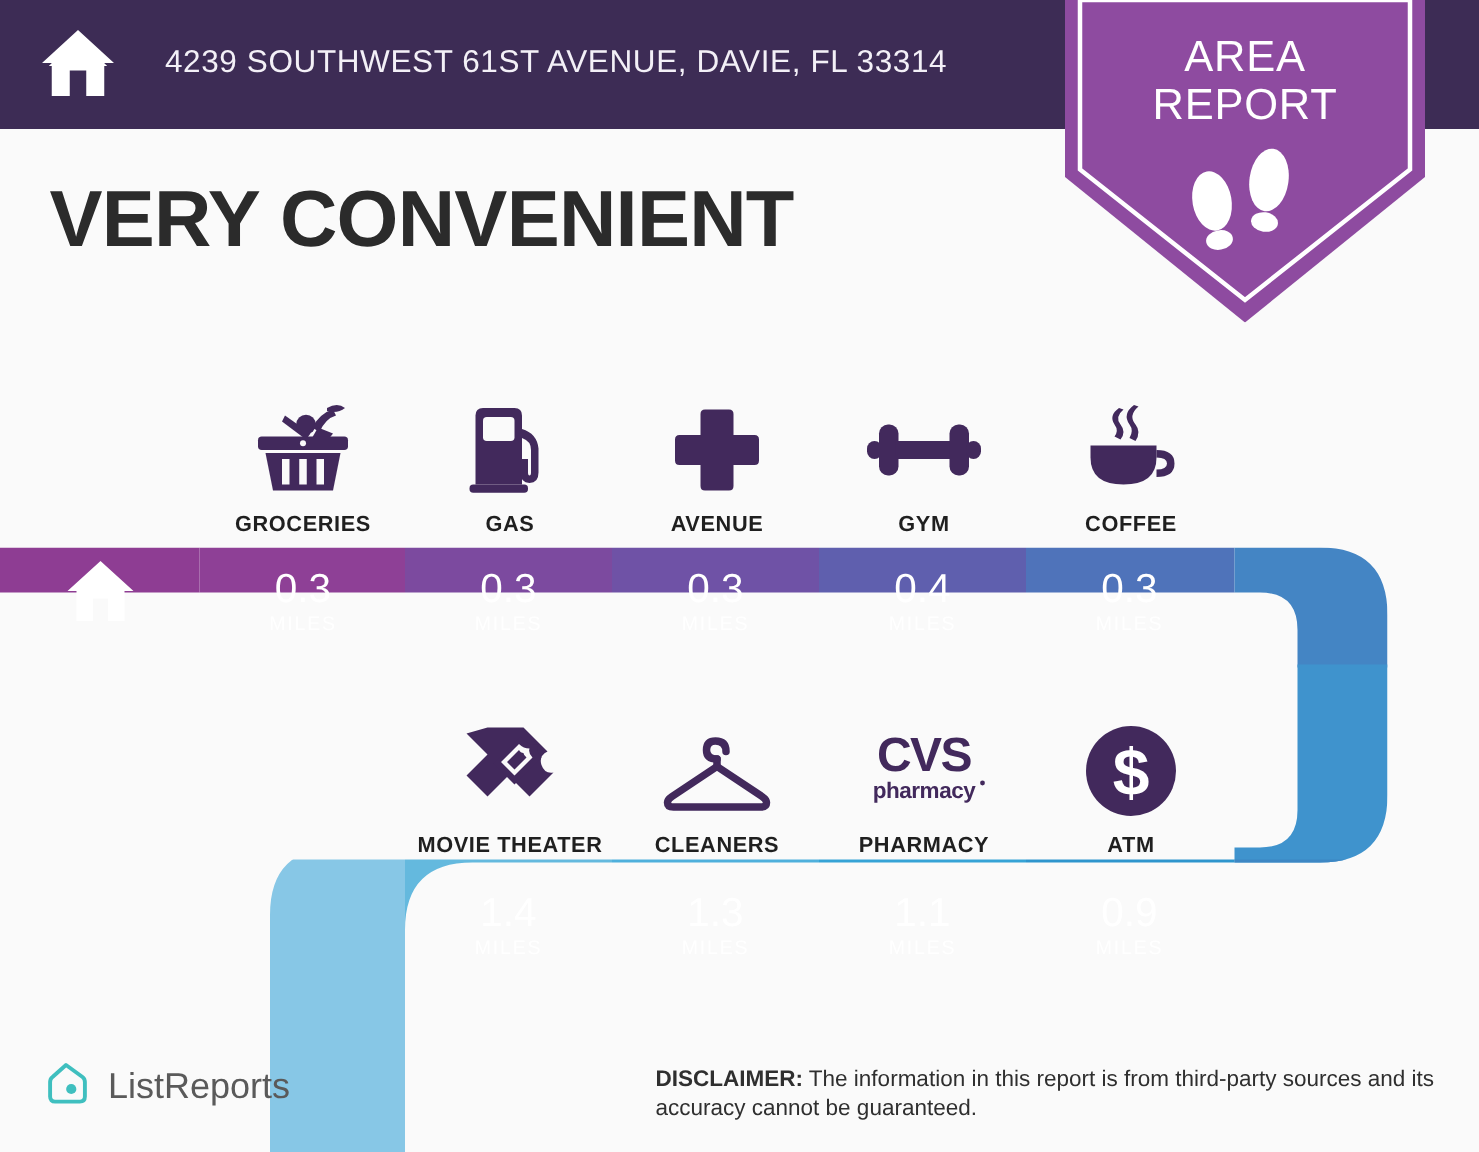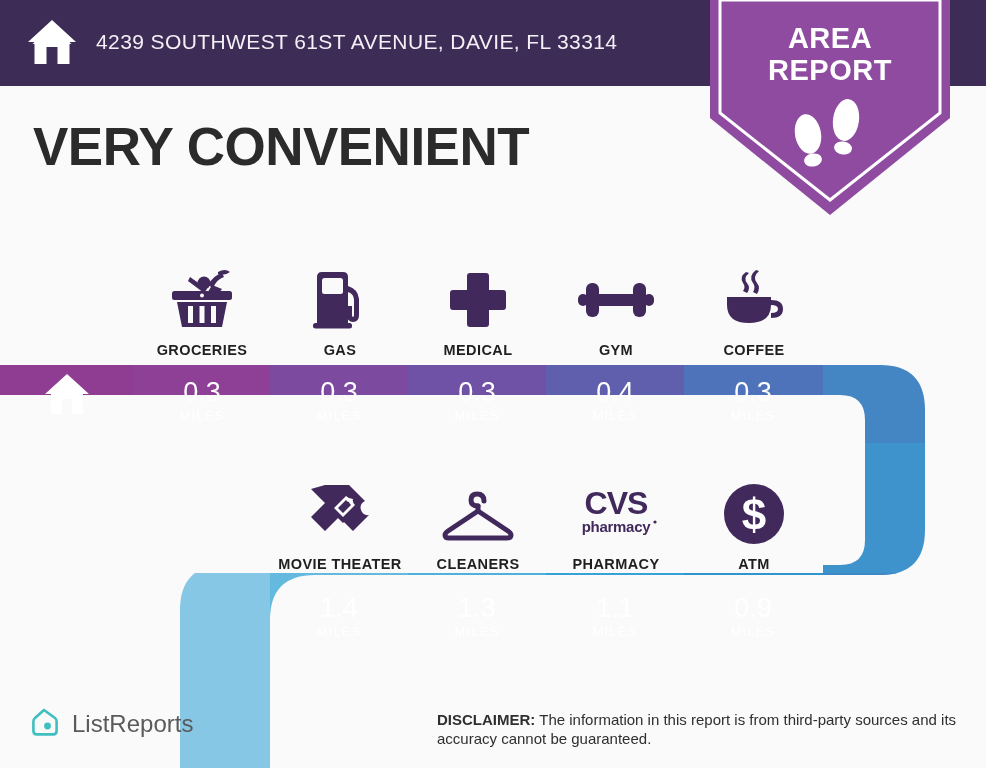--- a/index.html
+++ b/index.html
@@ -16,42 +16,42 @@
   }
 
   
   .header-bar {
     position: absolute; left: 0; top: 0;
     width: 986px; height: 86px;
     background: #3d2c55;
   }
   .header-inner {
     position: absolute; left: 26px; top: 16px;
-    display: flex; align-items: center; gap: 18px;
+    display: flex; align-items: center; gap: 32px;
   }
   .home-icon-hdr { width: 52px; height: 52px; display:block; }
   .header-address {
     color: #f3f0f7;
     font-size: 21px;
     letter-spacing: 0.4px;
     font-weight: 400;
     white-space: nowrap;
   }
 
   
   .badge {
     position: absolute; left: 710px; top: 0;
     width: 240px; height: 215px;
   }
   .badge svg { display:block; width: 240px; height: 215px; }
   .badge-text {
     position: absolute; left: 0; top: 22px; width: 240px;
     text-align: center; color: #ffffff;
     font-size: 29px; line-height: 32px;
-    letter-spacing: 0.5px; font-weight: 700;
+    letter-spacing: 0.5px; font-weight: 400;
   }
 
   
   .headline {
     position: absolute; left: 33px; top: 116px;
     font-size: 53px; font-weight: bold;
     color: #2b2b2b; letter-spacing: -0.5px;
   }
   .subline {
     position: absolute; left: 33px; top: 178px;
@@ -192,21 +192,21 @@
       </span>
       <span class="icon-label">GAS</span>
     </div>
 
     <div class="icon-cell">
       <span class="icon-glyph">
         <svg width="60" height="58" viewBox="0 0 60 58">
           <path d="M22 2 h16 q3 0 3 3 v14 h14 q3 0 3 3 v14 q0 3-3 3 h-14 v14 q0 3-3 3 h-16 q-3 0-3-3 V39 H5 q-3 0-3-3 V22 q0-3 3-3 h14 V5 q0-3 3-3 z" fill="#42295c"></path>
         </svg>
       </span>
-      <span class="icon-label">MEDICAL</span>
+      <span class="icon-label">AVENUE</span>
     </div>
 
     <div class="icon-cell">
       <span class="icon-glyph">
         <svg width="76" height="48" viewBox="0 0 76 48">
           <g fill="#42295c">
             <rect x="0" y="18" width="10" height="12" rx="5"></rect>
             <rect x="8" y="7" width="13" height="34" rx="6"></rect>
             <rect x="19" y="18" width="38" height="12"></rect>
             <rect x="55" y="7" width="13" height="34" rx="6"></rect>

